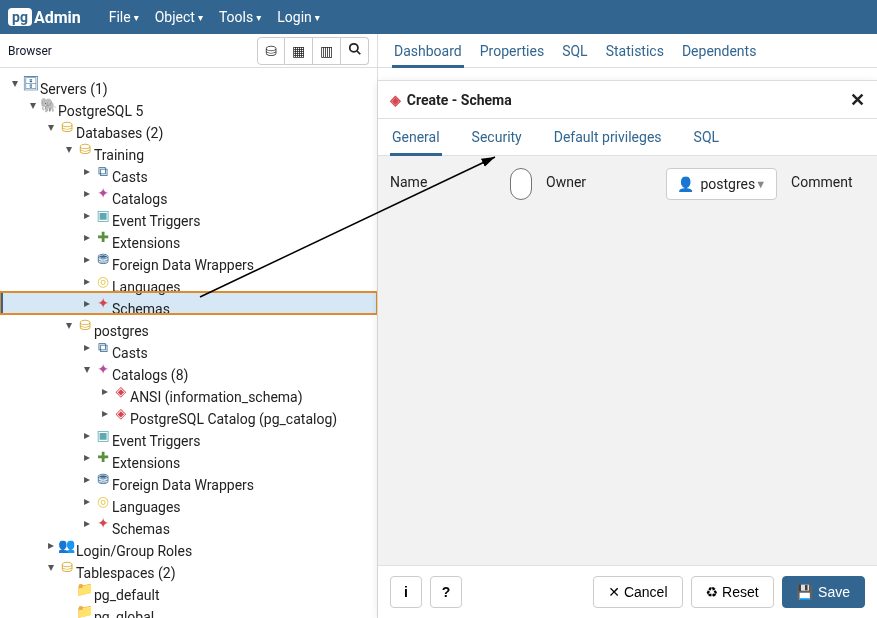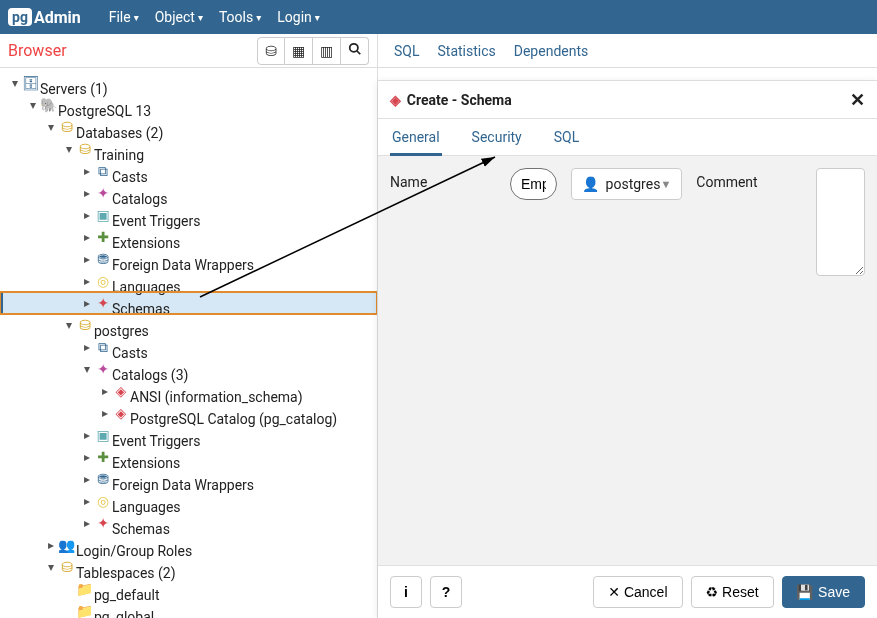--- a/index.html
+++ b/index.html
@@ -9,21 +9,21 @@
   .menubar { background: #326690; color: #fff; height: 34px; display: flex; align-items: center; padding: 0 8px; gap: 8px; }
   .logo { display: flex; align-items: center; font-weight: bold; font-size: 16px; }
   .logo-badge { background: #fff; color: #326690; border-radius: 4px; padding: 1px 4px; margin-right: 2px; font-size: 14px; font-weight: bold; }
   .menubar-items { display: flex; gap: 4px; margin-left: 14px; }
   .menu-item { padding: 4px 6px; cursor: pointer; display: flex; align-items: center; gap: 3px; }
   .menu-item .caret { font-size: 10px; }
   
   
   .toolbar-row { display:flex; height:34px; border-bottom:1px solid #ddd; }
   .browser-header { width: 378px; display:flex; align-items:center; justify-content:space-between; padding: 0 8px; border-right:1px solid #ddd; }
-  .browser-title { font-size:16px; color:#ef4444; }
+  .browser-title { font-size:12px; color:#0f172a; }
   .toolbar-icons { display:flex; gap:0; }
   .toolbar-btn { width:28px; height:28px; border:1px solid #ccc; background:#fff; display:flex; align-items:center; justify-content:center; cursor:pointer; }
   .toolbar-btn + .toolbar-btn { border-left:none; }
   .toolbar-btn:first-child { border-radius:4px 0 0 4px; }
   .toolbar-btn:last-child { border-radius:0 4px 4px 0; }
   
   .tabs-row { flex:1; display:flex; align-items:flex-end; gap:14px; padding: 0 14px; border-bottom:1px solid #ddd; margin-bottom:-1px; }
   .tab { padding: 8px 2px; color:#326690; cursor:pointer; position:relative; }
   .tab.active { color:#326690; }
   .tab.active::after { content:""; position:absolute; left:0; right:0; bottom:-1px; height:3px; background:#326690; }
@@ -124,39 +124,41 @@
         </div>
       <div class="toolbar-btn">
           <span><svg width="14" height="14" viewBox="0 0 24 24" fill="none" stroke="#222" stroke-width="3">
               <circle cx="10" cy="10" r="7"></circle>
               <line x1="21" y1="21" x2="15" y2="15"></line>
             </svg></span>
         </div>
     </div>
   </div>
   <div class="tabs-row">
+    <div class="tab active"><span>Dashboard</span></div>
+    <div class="tab"><span>Properties</span></div>
     <div class="tab"><span>SQL</span></div>
     <div class="tab"><span>Statistics</span></div>
     <div class="tab"><span>Dependents</span></div>
   </div>
 </div>
 
 <div class="main">
   <div class="sidebar">
 
     <div class="tree-node" style="padding-left:8px">
         <span class="tree-toggle">▾</span>
         <span class="tree-icon ic-server">🗄</span>
         <span class="tree-label">Servers (1)</span>
       </div>
 
     <div class="tree-node" style="padding-left:26px">
         <span class="tree-toggle">▾</span>
         <span class="tree-icon ic-elephant">🐘</span>
-        <span class="tree-label">PostgreSQL 13</span>
+        <span class="tree-label">PostgreSQL 5</span>
       </div>
 
     <div class="tree-node" style="padding-left:44px">
         <span class="tree-toggle">▾</span>
         <span class="tree-icon ic-db">⛁</span>
         <span class="tree-label">Databases (2)</span>
       </div>
 
     <div class="tree-node" style="padding-left:62px">
         <span class="tree-toggle">▾</span>
@@ -206,21 +208,21 @@
         <span class="tree-label">postgres</span>
       </div>
     <div class="tree-node" style="padding-left:80px">
         <span class="tree-toggle">▸</span>
         <span class="tree-icon ic-casts">⧉</span>
         <span class="tree-label">Casts</span>
       </div>
     <div class="tree-node" style="padding-left:80px">
         <span class="tree-toggle">▾</span>
         <span class="tree-icon ic-catalogs">✦</span>
-        <span class="tree-label">Catalogs (3)</span>
+        <span class="tree-label">Catalogs (8)</span>
       </div>
     <div class="tree-node" style="padding-left:98px">
         <span class="tree-toggle">▸</span>
         <span class="tree-icon ic-catalog-red">◈</span>
         <span class="tree-label">ANSI (information_schema)</span>
       </div>
     <div class="tree-node" style="padding-left:98px">
         <span class="tree-toggle">▸</span>
         <span class="tree-icon ic-catalog-red">◈</span>
         <span class="tree-label">PostgreSQL Catalog (pg_catalog)</span>
@@ -280,28 +282,30 @@
       <div class="dialog-header">
         <div class="dialog-title">
           <span style="color:#d64550">◈</span>
           <span>Create - Schema</span>
         </div>
         <span class="dialog-close">✕</span>
       </div>
       <div class="dialog-tabs">
         <div class="dialog-tab active"><span>General</span></div>
         <div class="dialog-tab"><span>Security</span></div>
+        <div class="dialog-tab"><span>Default privileges</span></div>
         <div class="dialog-tab"><span>SQL</span></div>
       </div>
       <div class="dialog-body">
         <div class="form-row">
           <div class="form-label">Name</div>
           <div class="form-control"><input class="text-input" value="Employee" style=""></div>
         </div>
         <div class="form-row">
+          <div class="form-label">Owner</div>
           <div class="form-control">
             <div class="select-input">
               <span class="owner-display">
                   <span style="color:#326690">👤</span>
                   <span>postgres</span>
                 </span>
               <span style="color:#888;font-size:11px">▼</span>
             </div>
           </div>
         </div>

